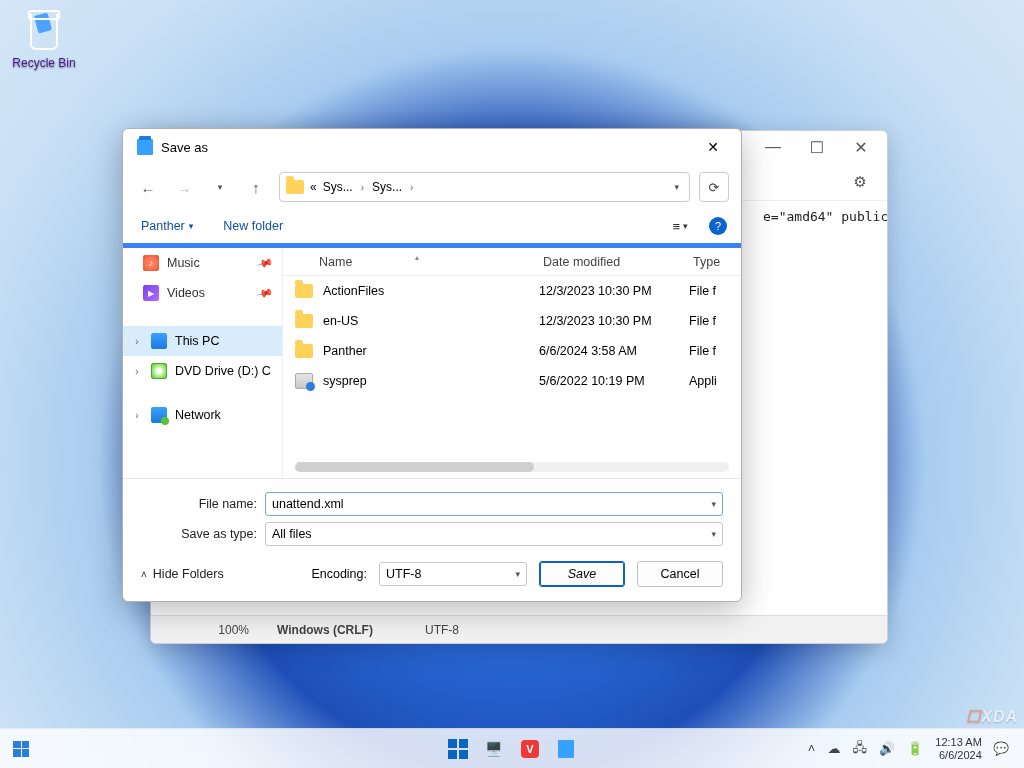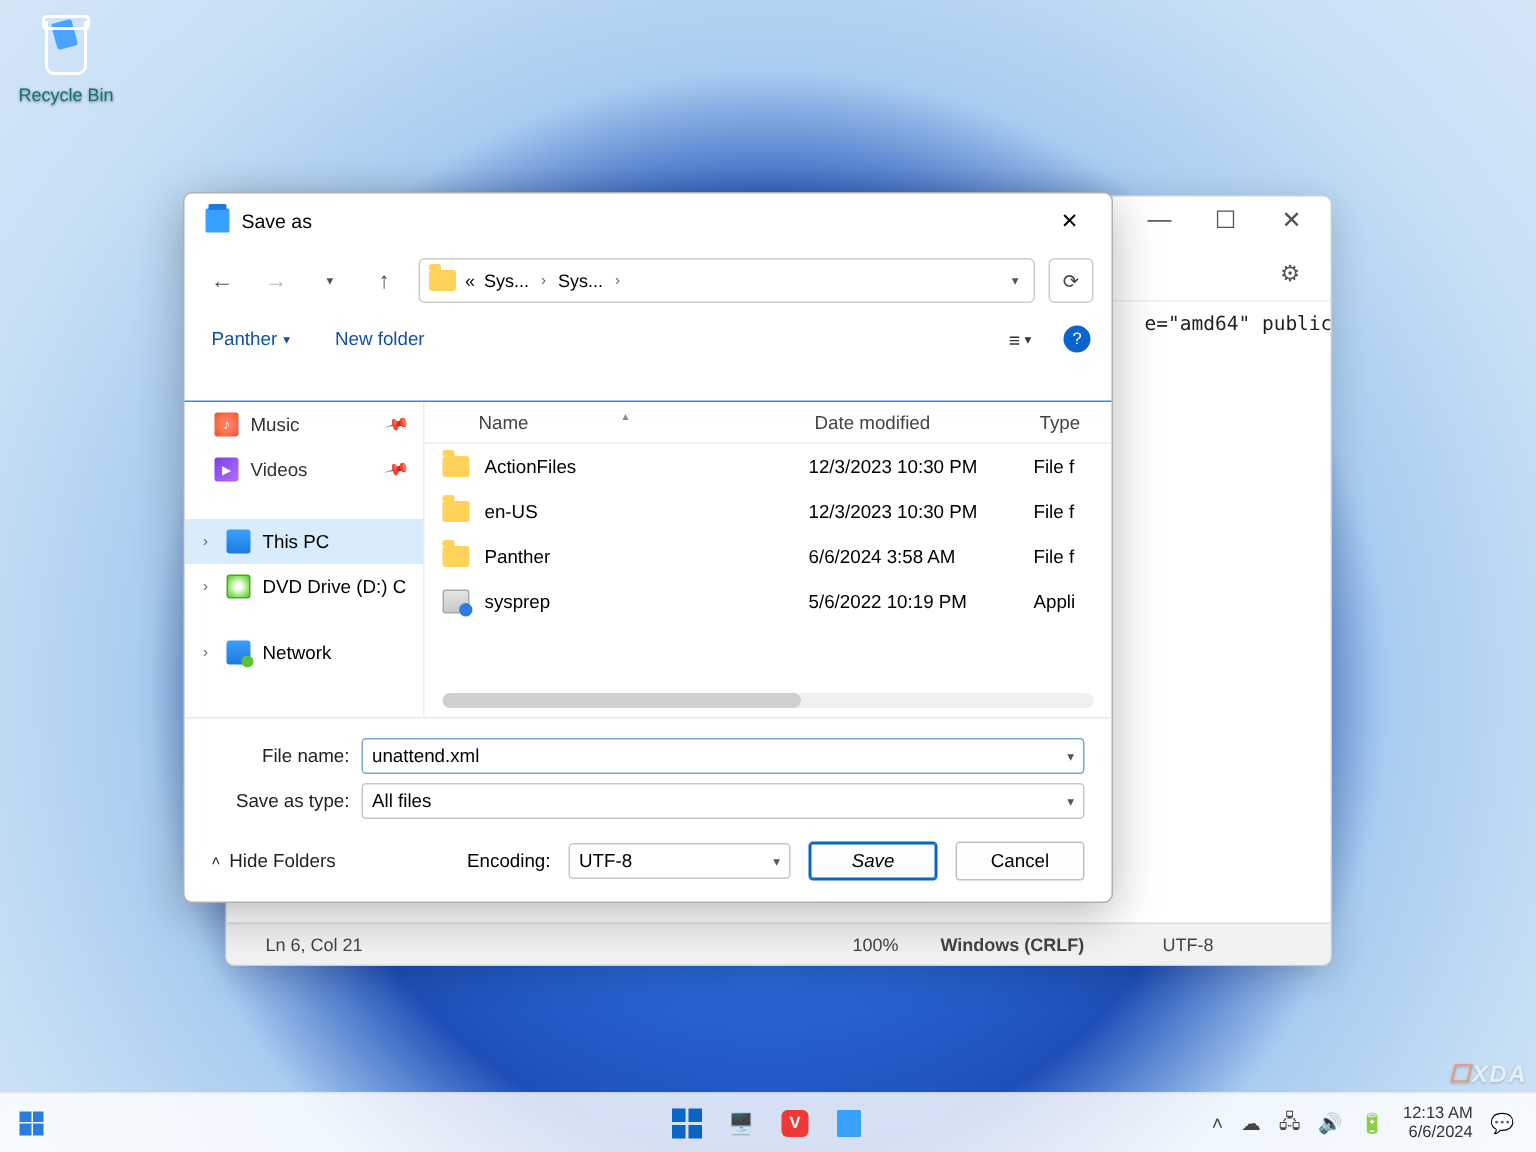--- a/index.html
+++ b/index.html
@@ -3,21 +3,21 @@
 <meta charset="utf-8">
 <style>
   * { box-sizing: border-box; margin: 0; padding: 0; font-family: "Segoe UI", sans-serif; }
   html, body { width: 1024px; height: 768px; overflow: hidden; }
   body {
     background: radial-gradient(circle at 50% 60%, #3c8de8 0%, #2a6bd9 25%, #1e4fb8 45%, #a8ccf0 60%, #c7dff5 80%, #d5e6f7 100%);
     position: relative;
   }
 
   
-  .desktop-icon { position: absolute; top: 8px; left: 8px; width: 72px; text-align: center; color: #0f766e; font-size: 12px; text-shadow: 0 1px 2px rgba(0,0,0,.5); cursor: pointer; }
+  .desktop-icon { position: absolute; top: 8px; left: 8px; width: 72px; text-align: center; color: #4c1d95; font-size: 12px; text-shadow: 0 1px 2px rgba(0,0,0,.5); cursor: pointer; }
   .desktop-icon .bin { width: 44px; height: 44px; margin: 0 auto 4px; position: relative; }
   .desktop-icon .bin::before { content:""; position:absolute; inset:6px 8px 2px 8px; border:2px solid #fff; border-top:none; border-radius:0 0 6px 6px; }
   .desktop-icon .bin::after { content:""; position:absolute; top:2px; left:6px; right:6px; height:6px; border:2px solid #fff; border-radius:3px; }
   .desktop-icon .paper { position:absolute; top:6px; left:14px; width:14px; height:18px; background:#4aa3ff; transform:rotate(-15deg); border-radius:2px; }
 
   
   .notepad-window {
     position: absolute;
     left: 150px; top: 130px; width: 738px; height: 514px;
     background: #fff; border: 1px solid #cfcfcf; border-radius: 6px;
@@ -61,21 +61,21 @@
   .searchbox input { border:none; outline:none; flex:1; font-size:12px; color:#333; background:transparent; }
   .searchbox .mag { color:#666; }
 
   .dlg-cmdbar { height: 34px; display:flex; align-items:center; padding: 0 14px; font-size:12.5px; }
   .dlg-cmdbar .link { color:#1251a3; padding:4px 4px; display:flex; align-items:center; gap:4px; }
   .dlg-cmdbar .linkgap { width: 22px; }
   .dlg-cmdbar .rspacer { flex:1; }
   .viewbtn { width:30px; height:24px; display:flex; align-items:center; justify-content:center; color:#333; gap:3px; font-size:13px; }
   .helpbtn { width:18px; height:18px; border-radius:50%; background:#0b63ce; color:#fff; font-size:11px; display:flex; align-items:center; justify-content:center; margin-left:14px;}
 
-  .dlg-body { flex:1; display:flex; border-top:1px solid #3b82f6; border-bottom:1px solid #e8e8e8; overflow:hidden; min-height:0;margin-top:24px;}
+  .dlg-body { flex:1; display:flex; border-top:5px solid #3b82f6; border-bottom:1px solid #e8e8e8; overflow:hidden; min-height:0;}
   .tree { width:160px; border-right:1px solid #eee; font-size:12.5px; overflow:hidden;}
   .tree .node { display:flex; align-items:center; height:30px; padding-left:20px; gap:8px; cursor:pointer;}
   .tree .node .exp { width:12px; text-align:center; color:#666; font-size:10px;}
   .tree .node.pinned { color:#333; }
   .tree .node .pin { margin-left:auto; margin-right:10px; color:#888; font-size:11px; transform:rotate(30deg);}
   .tree .node.selected { background:#d8ecfc; }
   .tree .ico { width:16px; height:16px; display:inline-block; border-radius:2px; }
   .ico-music { background: radial-gradient(circle, #ff7a59 40%, #e84e2a 100%); border-radius:50%; position:relative;}
   .ico-music::after { content:"♪"; position:absolute; inset:0; display:flex; align-items:center; justify-content:center; color:#fff; font-size:9px;}
   .ico-videos { background:linear-gradient(135deg,#7a3fe8,#b66bff); position:relative;}
@@ -94,21 +94,21 @@
   .sort-ind { font-size:8px; color:#888; position:absolute; left:50%; top:-2px;}
   .filelist-rows { flex:1; overflow:hidden; }
   .row { display:flex; height:30px; align-items:center; padding-left:8px; }
   .row .ico-folder { width:18px; height:14px; background:#ffd35a; border-radius:2px; margin:0 10px 0 4px; position:relative;}
   .row .ico-folder::before { content:""; position:absolute; top:-4px; left:0; width:8px; height:4px; background:#ffd35a; border-radius:2px 2px 0 0;}
   .row .ico-exe { width:18px; height:16px; margin:0 10px 0 4px; background:linear-gradient(#e6e6e6,#c7c7c7); border:1px solid #aaa; border-radius:2px; position:relative;}
   .row .ico-exe::after { content:""; position:absolute; right:-3px; bottom:-3px; width:9px; height:9px; background:#2b7de0; border-radius:50%;}
   .hscroll { height:10px; margin:2px 12px 6px 12px; background:#f0f0f0; border-radius:5px; position:relative;}
   .hscroll::after { content:""; position:absolute; left:0; top:0; bottom:0; width:55%; background:#cfcfcf; border-radius:5px;}
 
-  .dlg-fields { padding: 10px 18px 4px 8px; font-size:12.5px; }
+  .dlg-fields { padding: 10px 18px 4px 32px; font-size:12.5px; }
   .field-row { display:flex; align-items:center; height:30px; }
   .field-row label { width:110px; text-align:right; padding-right:8px; color:#222;}
   .field-row .combo { flex:1; height:24px; border:1px solid #7aa4d8; border-radius:3px; display:flex; align-items:center; padding:0 6px; background:#fff; }
   .field-row .combo input { border:none; outline:none; flex:1; font-size:12.5px; background:transparent;}
   .field-row .combo .dd { color:#555; font-size:9px; }
   .field-row .combo.type { border-color:#c8c8c8;gap:12px; }
 
   .dlg-footer { display:flex; align-items:center; padding: 8px 18px 14px 18px; gap:12px; font-size:12.5px;}
   .hide-folders { display:flex; align-items:center; gap:6px; cursor:pointer; color:#222;}
   .enc-label { margin-left:auto; }
@@ -147,21 +147,20 @@
     <div class="win-btn">☐</div>
     <div class="win-btn">✕</div>
   </div>
   <div class="notepad-toolbar">
     <div class="nav-btn">
       <span>⚙</span>
     </div>
   </div>
   <div class="notepad-content" style="padding-left:612px;">e="amd64" publicK</div>
   <div class="notepad-status">
-    <div class="s1">Ln 6, Col 21</div>
     <div class="s2">100%</div>
     <div class="s3">Windows (CRLF)</div>
     <div class="s4">UTF-8</div>
   </div>
 </div>
 
 <div class="save-dialog">
   <div class="dlg-title">
     <span class="icon-notepad"></span>
     <span>Save as</span>

